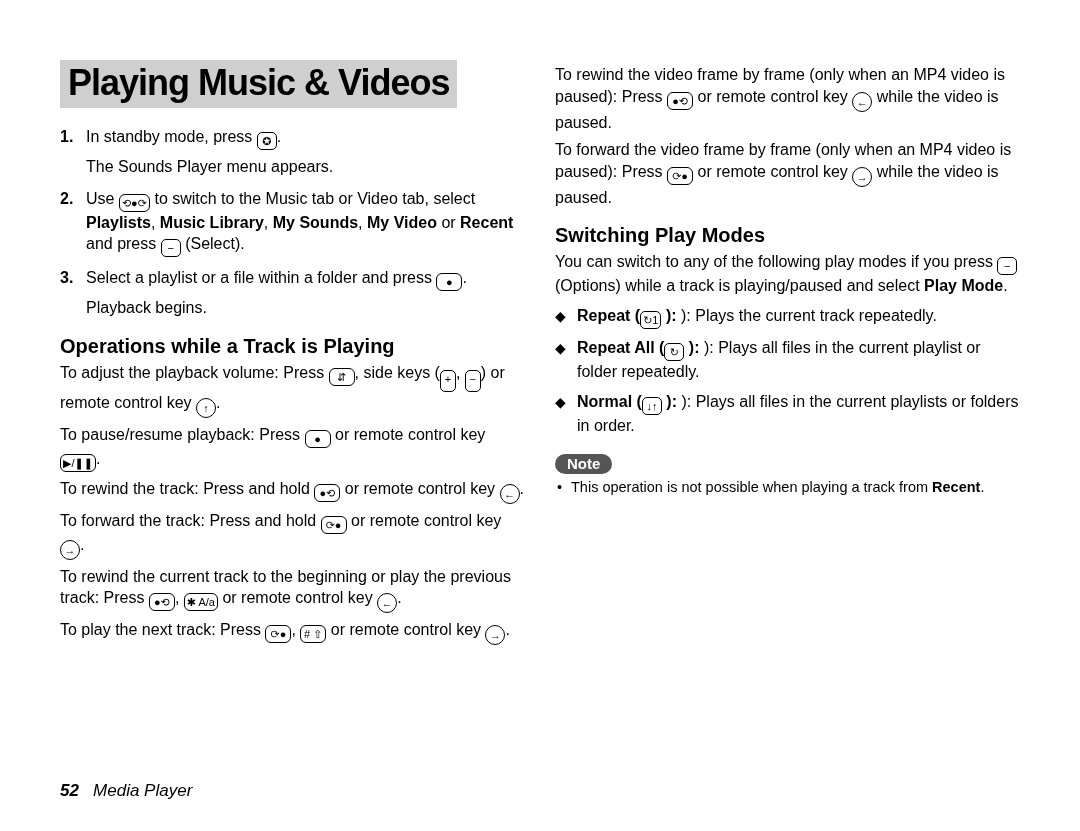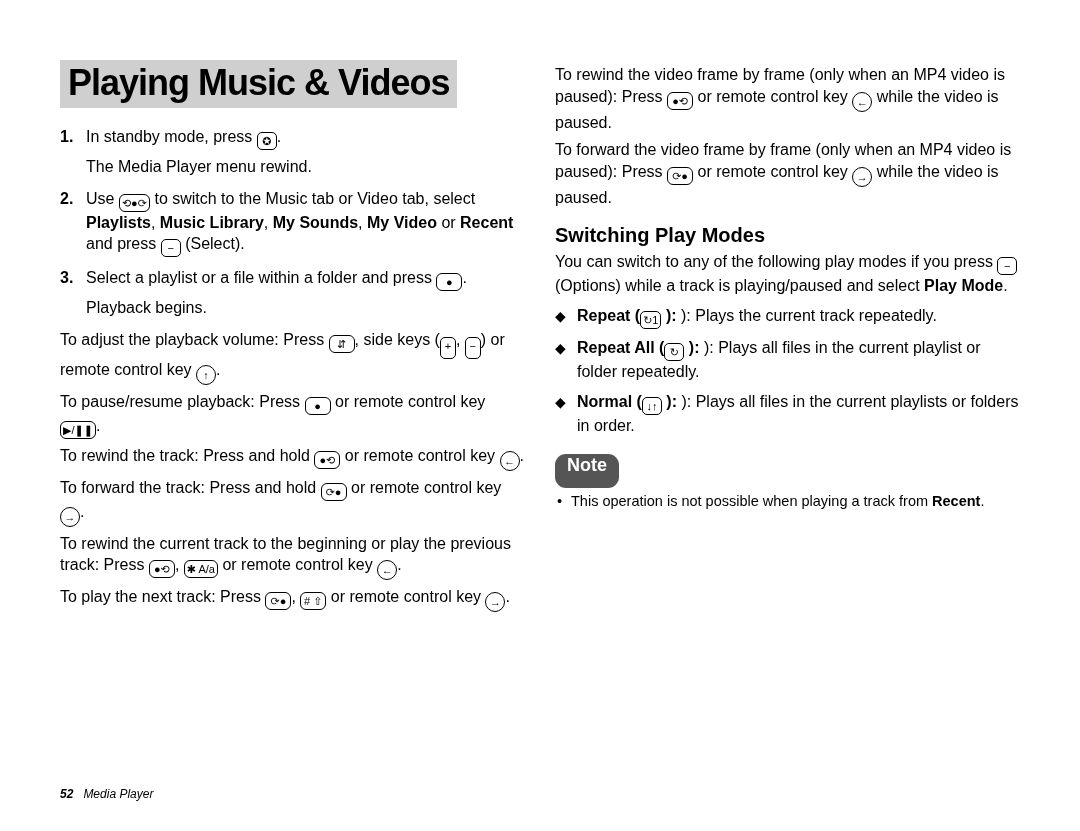--- a/index.html
+++ b/index.html
@@ -117,23 +117,23 @@
     min-width: 0;
     height: 22px;
     border-radius: 5px;
     vertical-align: -5px;
   }
   .note-label {
     display: inline-block;
     background: #555;
     color: #fff;
     border-radius: 11px;
-    padding: 1px 12px 12px 12px;
+    padding: 1px 12px 2px 12px;
     font-weight: bold;
-    font-size: 18px;
+    font-size: 15px;
     margin-top: 10px;
   }
   .note-list {
     margin: 4px 0 0 0;
     padding-left: 0;
     list-style: none;
   }
   .note-list > li {
     font-size: 14.5px;
     line-height: 1.3;
@@ -142,48 +142,49 @@
   }
   .note-list > li::before {
     content: "•";
     position: absolute;
     left: 2px;
   }
   .footer {
     position: absolute;
     left: 60px;
     bottom: 30px;
-    font-size: 12px;
+    font-size: 17px;
   }
   .footer .pg { font-weight: bold; font-style: italic; }
   .footer .sec { font-style: italic; }
 </style>
 </head>
 <body>
 
 <div class="page">
   <div class="columns">
 
     <div class="col">
       <h1 class="title">Playing Music &amp; Videos</h1>
 
       <ol>
         <li data-num="1.">
           <span>In standby mode, press </span><span class="icon small">✪</span><span>.</span>
-          <span class="li-sub">The Media Player menu rewind.</span>
+          <span class="li-sub">The Sounds Player menu appears.</span>
         </li>
         <li data-num="2.">
           <span>Use </span><span class="icon">⟲●⟳</span><span> to switch to the Music tab or Video tab, select </span><span class="bold">Playlists</span><span>, </span><span class="bold">Music Library</span><span>, </span><span class="bold">My Sounds</span><span>, </span><span class="bold">My Video</span><span> or </span><span class="bold">Recent</span><span> and press </span><span class="icon small">−</span><span> (Select).</span>
         </li>
         <li data-num="3.">
           <span>Select a playlist or a file within a folder and press </span><span class="icon">●</span><span>.</span>
           <span class="li-sub">Playback begins.</span>
         </li>
       </ol>
 
+      <h2 class="subhead">Operations while a Track is Playing</h2>
 
       <p>
         <span>To adjust the playback volume: Press </span><span class="icon">⇵</span><span>, side keys (</span><span class="icon tall">+</span><span>, </span><span class="icon tall">−</span><span>) or remote control key </span><span class="icon circ">↑</span><span>.</span>
       </p>
 
       <p>
         <span>To pause/resume playback: Press </span><span class="icon">●</span><span> or remote control key </span><span class="icon">▶/❚❚</span><span>.</span>
       </p>
 
       <p>

